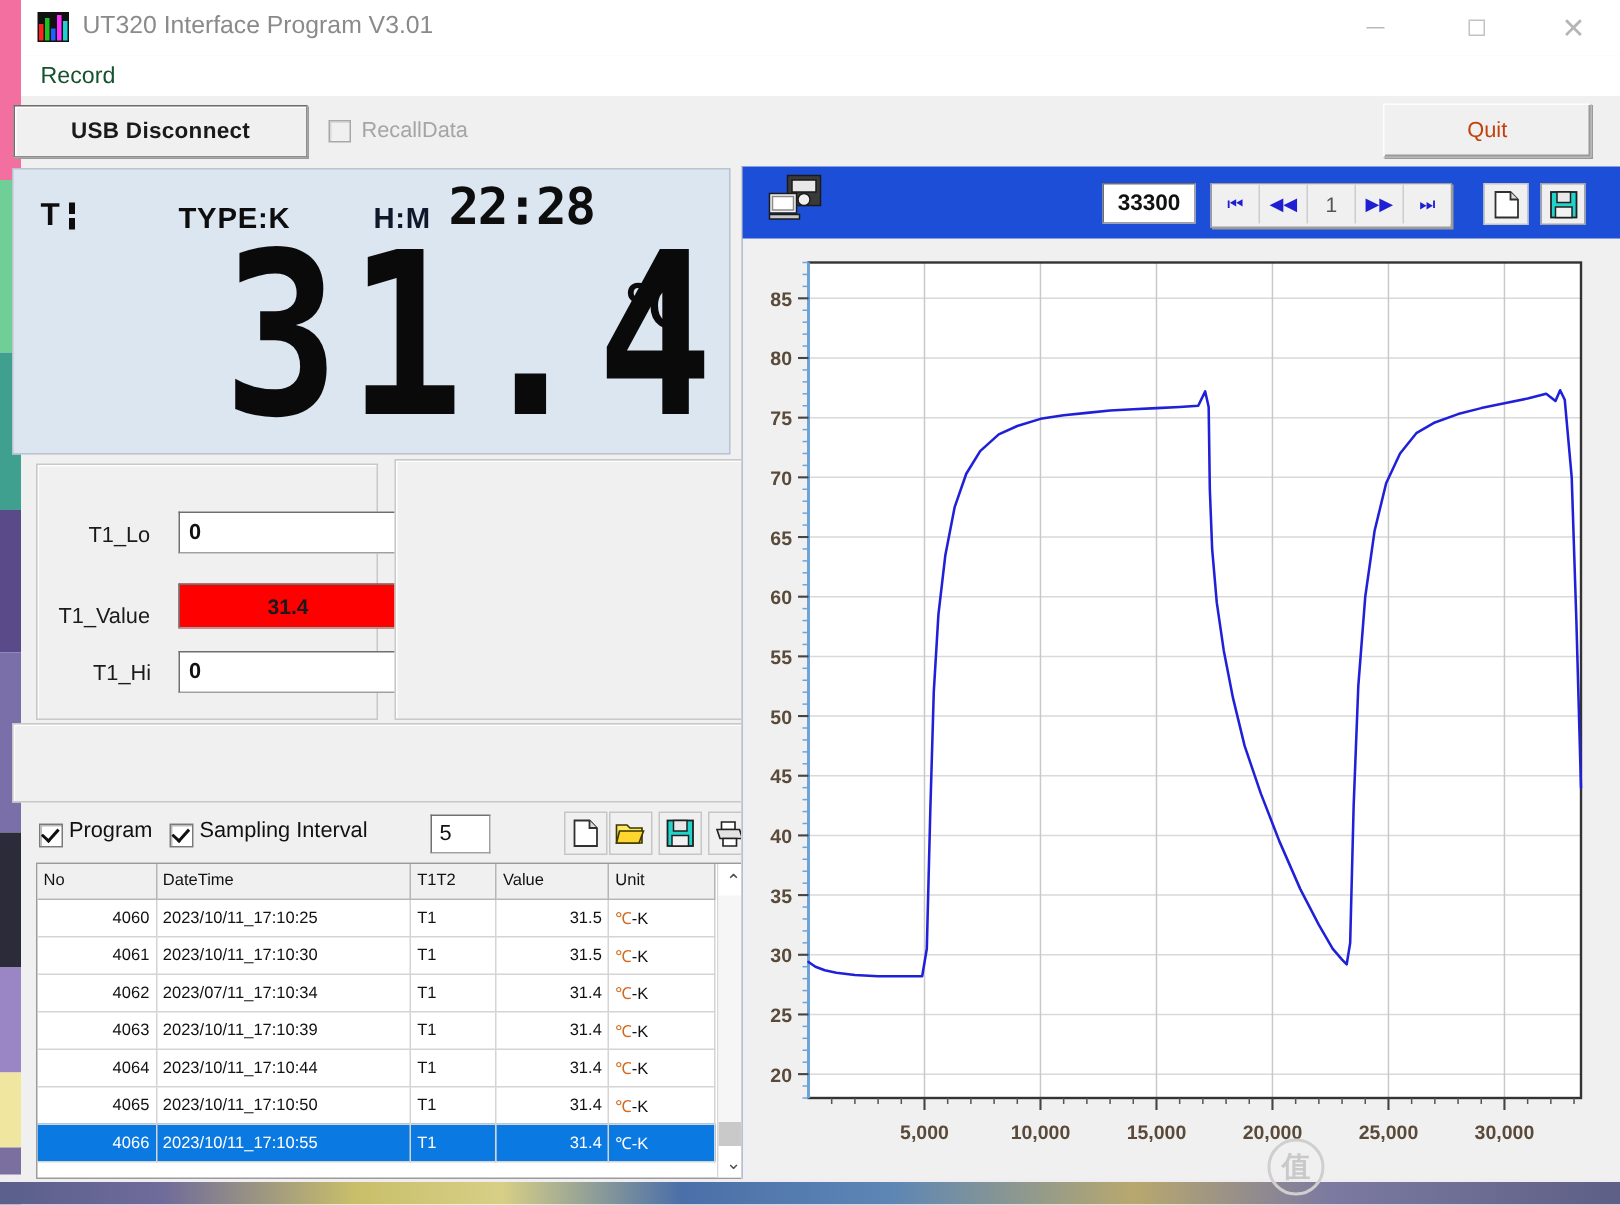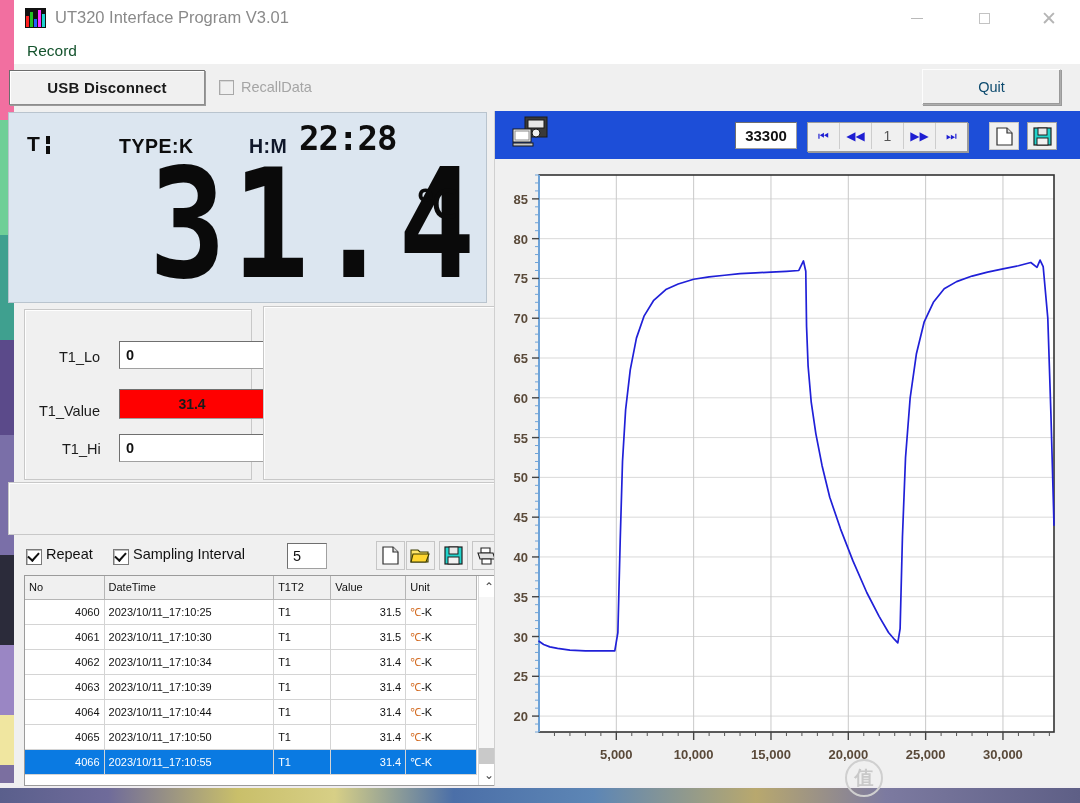--- a/index.html
+++ b/index.html
@@ -45,21 +45,21 @@
      box-shadow:inset 1px 1px 0 #fff, 1px 1px 0 #9a9a9a;
      display:flex;align-items:center;justify-content:center;
      font-size:15px;font-weight:bold;color:#1a1a1a;letter-spacing:.2px;}
   #recall-wrap{position:absolute;left:205px;top:15px;display:flex;align-items:center;gap:7px;}
   #recall-box{width:13px;height:13px;border:1px solid #a8a8a8;background:#f0f0f0;
      box-shadow:inset 1px 1px 0 #d8d8d8;}
   #recall-label{font-size:14.5px;color:#a5a5a5;}
   #quit-btn{position:absolute;left:908px;top:5px;width:137px;height:34px;background:#f0f0f0;
      border:1px solid #adadad;border-top-color:#fdfdfd;border-left-color:#fdfdfd;
      box-shadow:1px 1px 0 #9a9a9a, inset -1px -1px 0 #9a9a9a;
-     display:flex;align-items:center;justify-content:center;font-size:14.5px;color:#0c4a6e;}
+     display:flex;align-items:center;justify-content:center;font-size:14.5px;color:#c2410c;}
 
   
   #left-pane{position:absolute;left:0;top:111px;width:480px;height:675px;background:#f0f0f0;}
 
   
   #lcd{position:absolute;left:-6px;top:1px;width:479px;height:191px;background:#dce6f0;
       border:1px solid #b9c4ce;box-sizing:border-box;}
   #lcd-t1{position:absolute;left:18px;top:19px;font-size:21px;font-weight:bold;color:#0d0d0d;letter-spacing:1px;}
   #lcd-seg1{display:inline-block;width:4px;height:18px;margin-left:5px;vertical-align:-3px;
       background:linear-gradient(#0d0d0d 0 44%,transparent 44% 56%,#0d0d0d 56% 100%);}
@@ -244,21 +244,21 @@
       <div id="lbl-t2hi" class="fld-label">T2_Hi</div>
       <div id="f-t2hi" class="fld">0</div>
     </div>
 
     <div id="gb-diff" class="groupbox"></div>
     <div id="lbl-diff" class="fld-label">T1-T2</div>
     <div id="f-diff" class="fld"></div>
 
     <div id="samp-row">
       <div id="cb-repeat" class="cb on"></div>
-      <div id="lb-repeat">Repeat</div>
+      <div id="lb-repeat">Program</div>
       <div id="cb-sampling" class="cb on"></div>
       <div id="lb-sampling">Sampling Interval</div>
       <div id="f-interval">5</div>
 
       <div id="tb-new" class="tbtn">
         <svg width="17" height="19" viewBox="0 0 17 19">
             <path d="M1 1h10l5 5v12H1z" fill="#fff" stroke="#303030" stroke-width="1.2"></path>
             <path d="M11 1v5h5" fill="#dcdcdc" stroke="#303030" stroke-width="1.2"></path>
           </svg>
       </div>
@@ -305,21 +305,21 @@
             </tr>
             <tr>
               <td class="c-no">4061</td>
               <td class="c-dt">2023/10/11_17:10:30</td>
               <td class="c-t1t2">T1</td>
               <td class="c-val">31.5</td>
               <td class="c-unit"><span class="unit-deg">℃</span>-K</td>
             </tr>
             <tr>
               <td class="c-no">4062</td>
-              <td class="c-dt">2023/10/11_17:10:34</td>
+              <td class="c-dt">2023/07/11_17:10:34</td>
               <td class="c-t1t2">T1</td>
               <td class="c-val">31.4</td>
               <td class="c-unit"><span class="unit-deg">℃</span>-K</td>
             </tr>
             <tr>
               <td class="c-no">4063</td>
               <td class="c-dt">2023/10/11_17:10:39</td>
               <td class="c-t1t2">T1</td>
               <td class="c-val">31.4</td>
               <td class="c-unit"><span class="unit-deg">℃</span>-K</td>

